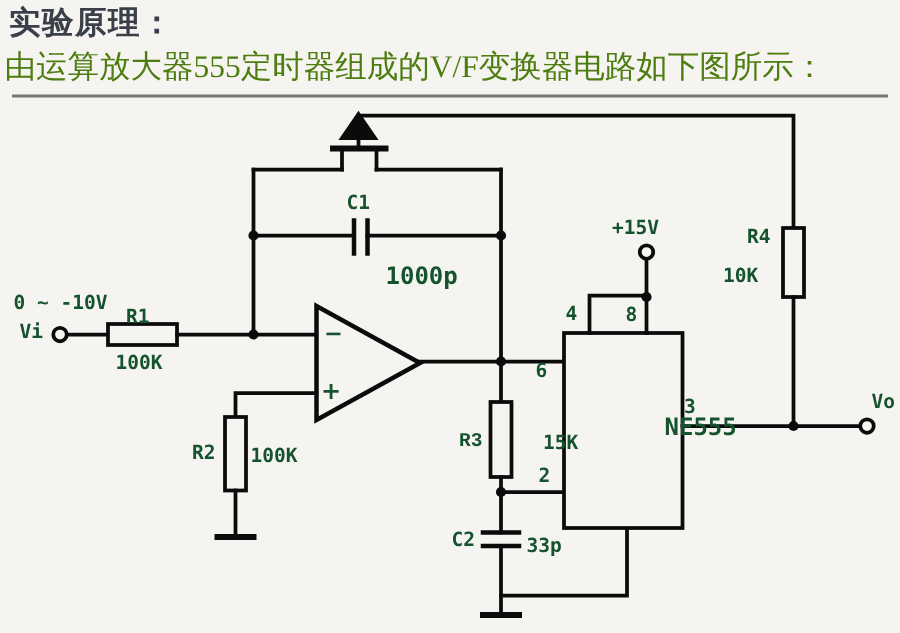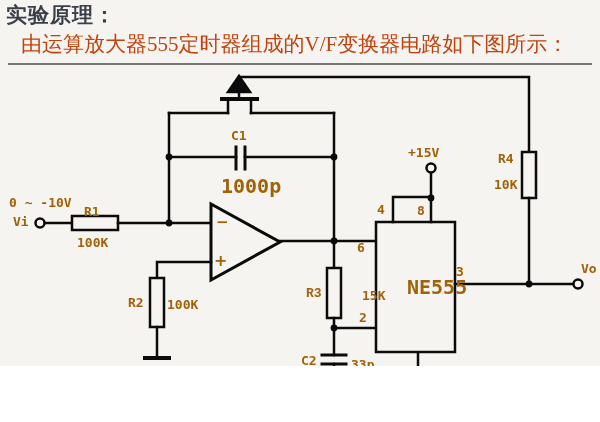--- a/index.html
+++ b/index.html
@@ -1,48 +1,48 @@
 <!DOCTYPE html>
 <html><head>
 <meta charset="utf-8">
 <style>
   html,body{margin:0;padding:0;}
   .page{
     position:relative;
-    width:600px;height:366px;
+    width:600px;height:422px;
     background:#f5f4f1;
     overflow:hidden;
     font-family:"Liberation Serif", serif;
     text-align:right;
   }
   .title{
     position:absolute;left:6px;top:1px;
     font-size:21px;font-weight:bold;
     color:#3a3f49;letter-spacing:1px;white-space:nowrap;
   }
   .subtitle{
-    position:absolute;left:21px;top:30px;
-    font-size:21px;color:#c2410c;
+    position:absolute;left:3px;top:30px;
+    font-size:21px;color:#4d7c0f;
     letter-spacing:0px;white-space:nowrap;
   }
   .separator{
     position:absolute;left:8px;top:63px;width:584px;height:2px;
     background:#757575;
   }
   svg.circuit{position:absolute;left:0;top:0;}
   .lbl{
     position:absolute;
     font-family:"DejaVu Sans Mono", monospace;
     font-weight:bold;
     font-size:13px;
-    color:#a16207;
+    color:#14532d;
     white-space:nowrap;
     line-height:1;
   }
-  .lbl.big{font-size:20px;}
+  .lbl.big{font-size:16px;margin-left:36px;}
   .sign{font-family:"DejaVu Sans", sans-serif;}
 </style>
 </head>
 <body>
 
 <div class="page">
 
   <div class="title">实验原理：</div>
   <div class="subtitle">由运算放大器555定时器组成的V/F变换器电路如下图所示：</div>
   <div class="separator"></div>
@@ -117,21 +117,21 @@
   <span class="lbl" style="left:77px;top:236px;">100K</span>
   <span class="lbl" style="left:128px;top:296px;">R2</span>
   <span class="lbl" style="left:167px;top:298px;">100K</span>
   <span class="lbl" style="left:231px;top:129px;">C1</span>
   <span class="lbl big" style="left:221px;top:176px;">1000p</span>
   <span class="lbl" style="left:306px;top:287px;font-family:Liberation Mono, monospace;">R3</span>
   <span class="lbl" style="left:362px;top:289px;">15K</span>
   <span class="lbl" style="left:301px;top:354px;">C2</span>
   <span class="lbl" style="left:351px;top:358px;">33p</span>
   <span class="lbl" style="left:498px;top:152px;">R4</span>
-  <span class="lbl" style="left:494px;top:178px;">10K</span>
+  <span class="lbl" style="left:482px;top:178px;">10K</span>
   <span class="lbl" style="left:408px;top:146px;">+15V</span>
   <span class="lbl" style="left:377px;top:203px;">4</span>
   <span class="lbl" style="left:417px;top:204px;">8</span>
   <span class="lbl" style="left:357px;top:241px;">6</span>
   <span class="lbl" style="left:359px;top:311px;">2</span>
   <span class="lbl" style="left:456px;top:265px;">3</span>
   <span class="lbl big" style="left:393px;top:277px;padding-left:14px;">NE555</span>
   <span class="lbl" style="left:565px;top:262px;margin-left:16px;">Vo</span>
   <span class="lbl sign" style="left:216px;top:215px;font-size:15px;">−</span>
   <span class="lbl sign" style="left:214px;top:253px;font-size:16px;">+</span>

